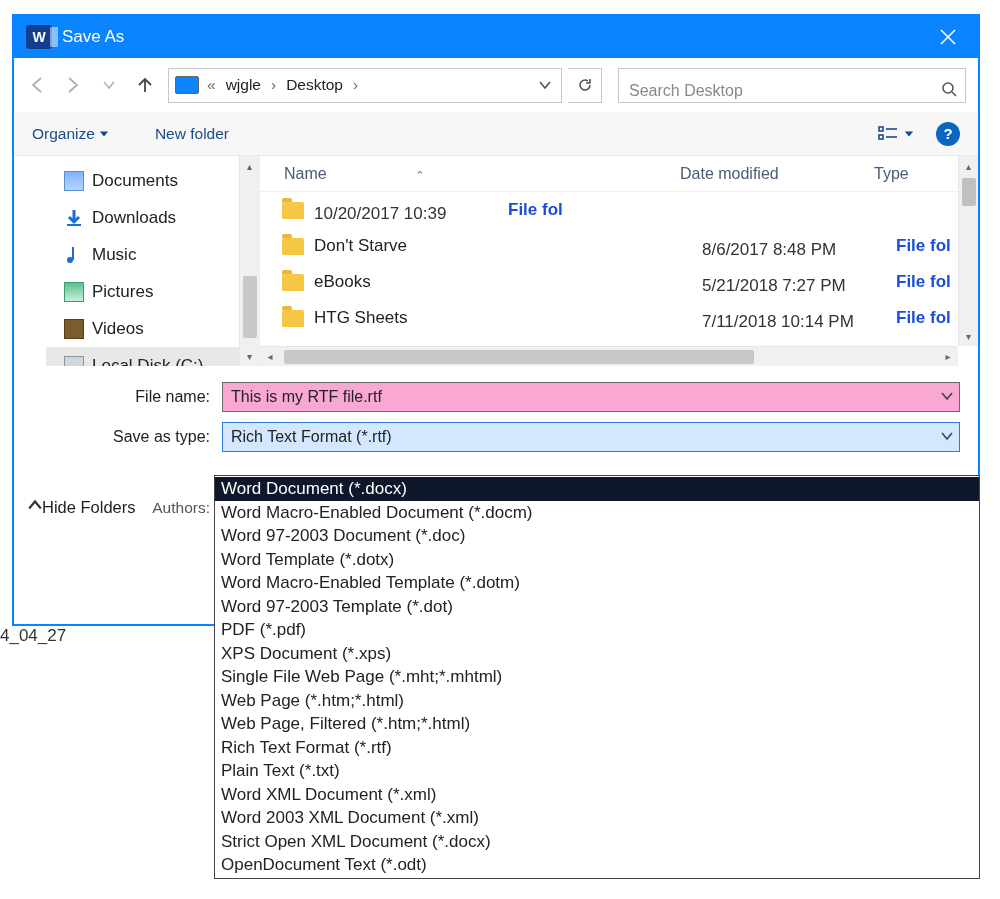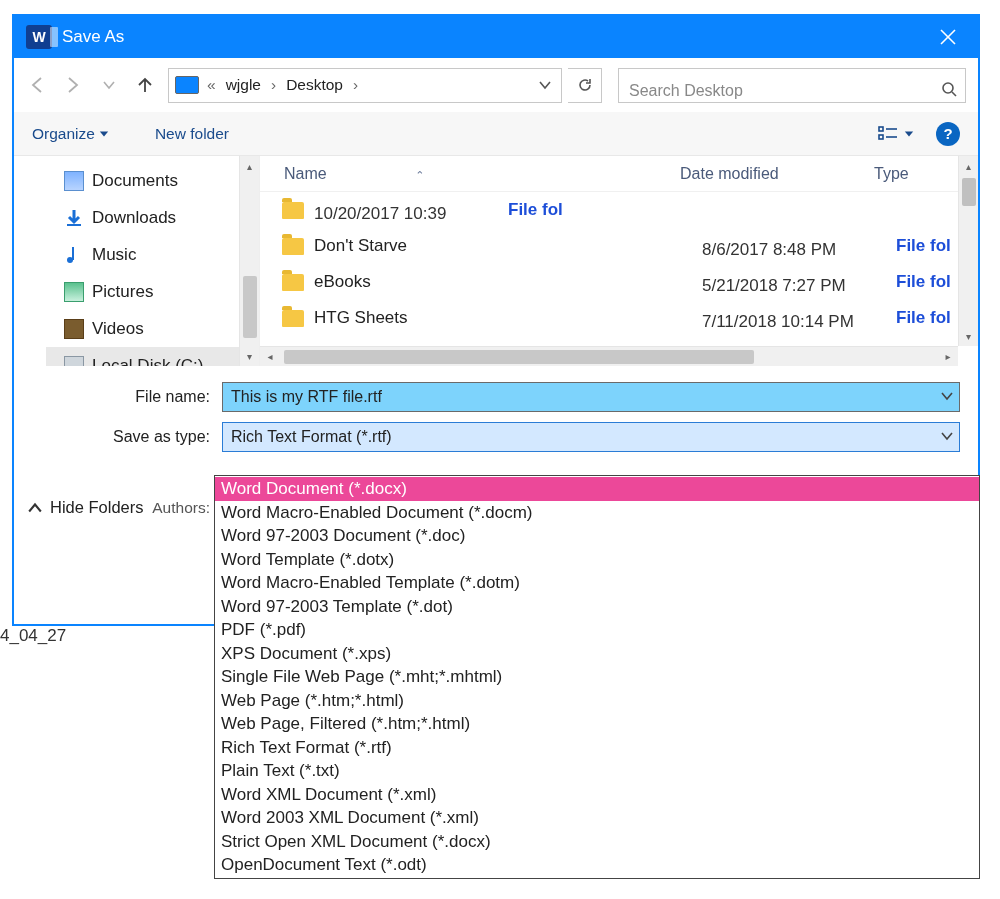--- a/index.html
+++ b/index.html
@@ -241,53 +241,53 @@
   }
   .form-row { display: flex; align-items: center; margin-bottom: 10px; }
   .form-row .lbl { width: 190px; text-align: right; padding-right: 12px; font-size: 16px; color: #222; }
   .combo {
     flex: 1;
     height: 30px;
     border: 1px solid #6a6a6a;
     display: flex; align-items: center;
     padding: 0 6px 0 8px;
     font-size: 16px;
-    background: #7dd3fc;
+    background: #f9a8d4;
   }
   .combo .cval { flex: 1; }
   .combo .dd { color: #444; }
   .combo.selblue { background: #d3e8ff; border-color: #2a7cd6; }
 
   .authors-row { display: flex; align-items: center; margin-top: 6px; }
   .authors-row .lbl { width: 190px; text-align: right; padding-right: 12px; color: #555; margin-top: 37px; }
 
   .hide-folders {
     position: absolute;
     left: 14px; bottom: 8px;
-    display: flex; align-items: center; gap: 8px;
+    display: flex; align-items: flex-start; 
     font-size: 16.5px;
     cursor: pointer;
     margin-top: 42px;
   }
 
   
   .dropdown-list {
     position: absolute;
     left: 214px;
     top: 475px;
     width: 766px;
     border: 1px solid #444;
     background: #fff;
     z-index: 50;
     font-size: 17px;
     line-height: 23.5px;
     padding: 1px 0;
   }
   .dropdown-list .opt { padding: 0 6px; white-space: nowrap; cursor: pointer; }
-  .dropdown-list .opt.hl { background: #ec4899; color: #fff; }
+  .dropdown-list .opt.hl { background: #0f172a; color: #fff; }
 </style>
 </head>
 <body>
 
 <div class="under-text">4_04_27</div>
 
 <div class="shell">
 
   <div class="titlebar">
     <span class="word-icon">W</span>

